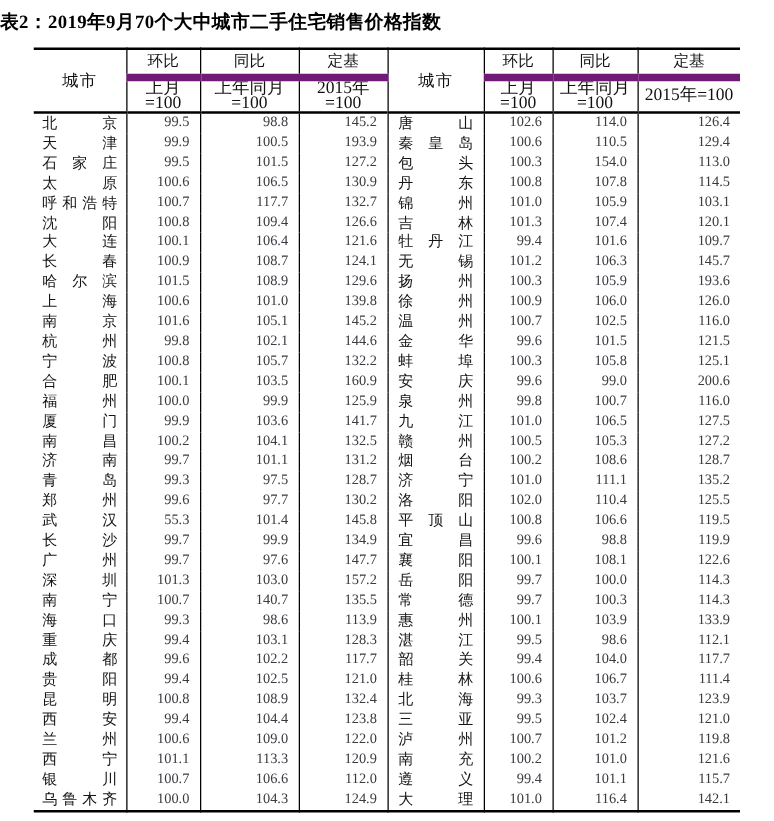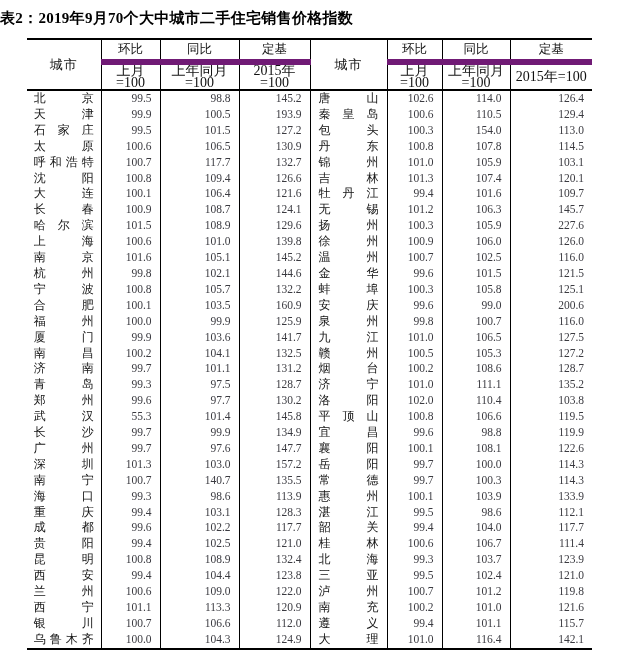--- a/index.html
+++ b/index.html
@@ -258,21 +258,21 @@
           <td class="num bl">108.9</td>
           <td class="num bl">129.6</td>
           <td class="city bl">
             <span class="spread">
               <span>扬</span>
               <span>州</span>
             </span>
           </td>
           <td class="num bl">100.3</td>
           <td class="num bl">105.9</td>
-          <td class="num bl">227.6</td>
+          <td class="num bl">193.6</td>
         </tr>
         <tr>
           <td class="city">
             <span class="spread">
               <span>上</span>
               <span>海</span>
             </span>
           </td>
           <td class="num bl">100.6</td>
           <td class="num bl">101.0</td>
@@ -478,21 +478,21 @@
           <td class="num bl">97.7</td>
           <td class="num bl">130.2</td>
           <td class="city bl">
             <span class="spread">
               <span>洛</span>
               <span>阳</span>
             </span>
           </td>
           <td class="num bl">102.0</td>
           <td class="num bl">110.4</td>
-          <td class="num bl">103.8</td>
+          <td class="num bl">125.5</td>
         </tr>
         <tr>
           <td class="city">
             <span class="spread">
               <span>武</span>
               <span>汉</span>
             </span>
           </td>
           <td class="num bl">55.3</td>
           <td class="num bl">101.4</td>

